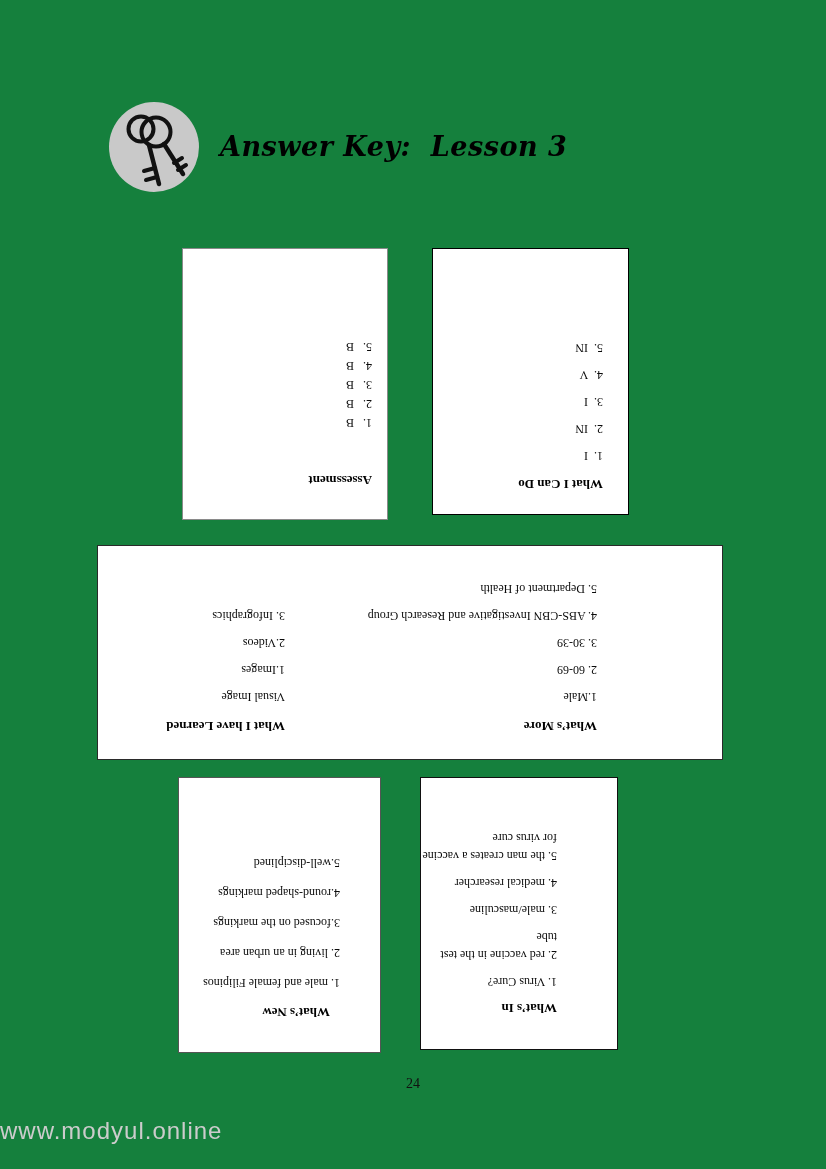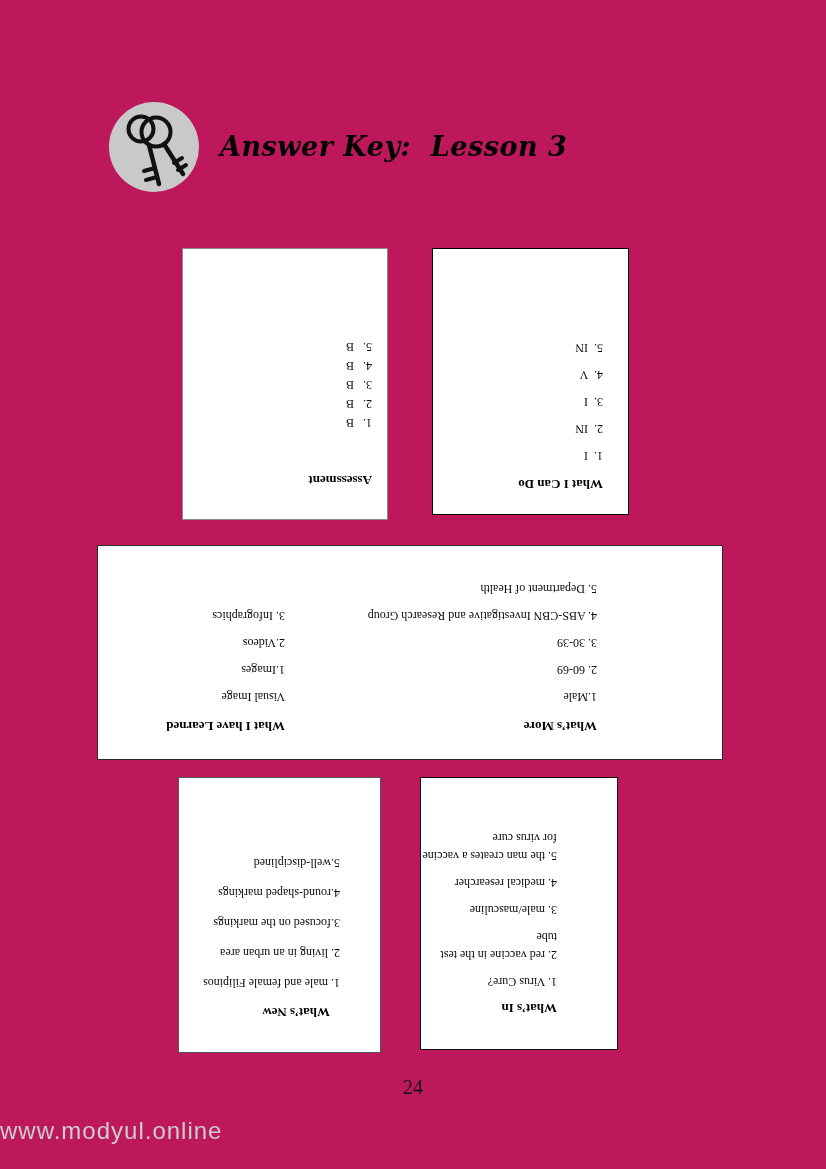--- a/index.html
+++ b/index.html
@@ -1,19 +1,19 @@
 <!DOCTYPE html>
 <html><head>
 <meta charset="utf-8">
 <style>
   html,body{margin:0;padding:0;background:#ffffff;}
   .page{
     position:relative;
     width:826px;height:1169px;
-    background:#be185d;
+    background:#15803d;
     font-family:"Liberation Serif",serif;
     overflow:hidden;
   }
 
   
   .icon-circle{position:absolute;left:108px;top:101px;width:92px;height:92px;}
   .page-title{
     position:absolute;left:220px;top:131px;margin:0;
     font-family:"DejaVu Serif",serif;
     font-style:italic;font-weight:bold;
@@ -72,21 +72,21 @@
   .wnew .box-title{margin-left:10px;margin-bottom:13px;}
   .wnew .item{margin-bottom:13px;}
 
   .win .rot{padding:32px 4px 0 60px;}
   .win .box-title{margin-bottom:9px;}
   .win .item{line-height:18px;margin-bottom:9px;width:140px;}
 
   
   .page-number{
     position:absolute;left:0;top:1076px;width:100%;
-    text-align:center;font-size:20px;color:#111;
+    text-align:center;font-size:14px;color:#111;
     font-family:"Liberation Serif",serif;
   }
   .watermark{
     position:absolute;left:0;top:1117px;width:100%;
     font-size:24px;
     font-family:"Liberation Sans",sans-serif;
     color:#cccccc;letter-spacing:1px;
   }
 </style>
 </head>

